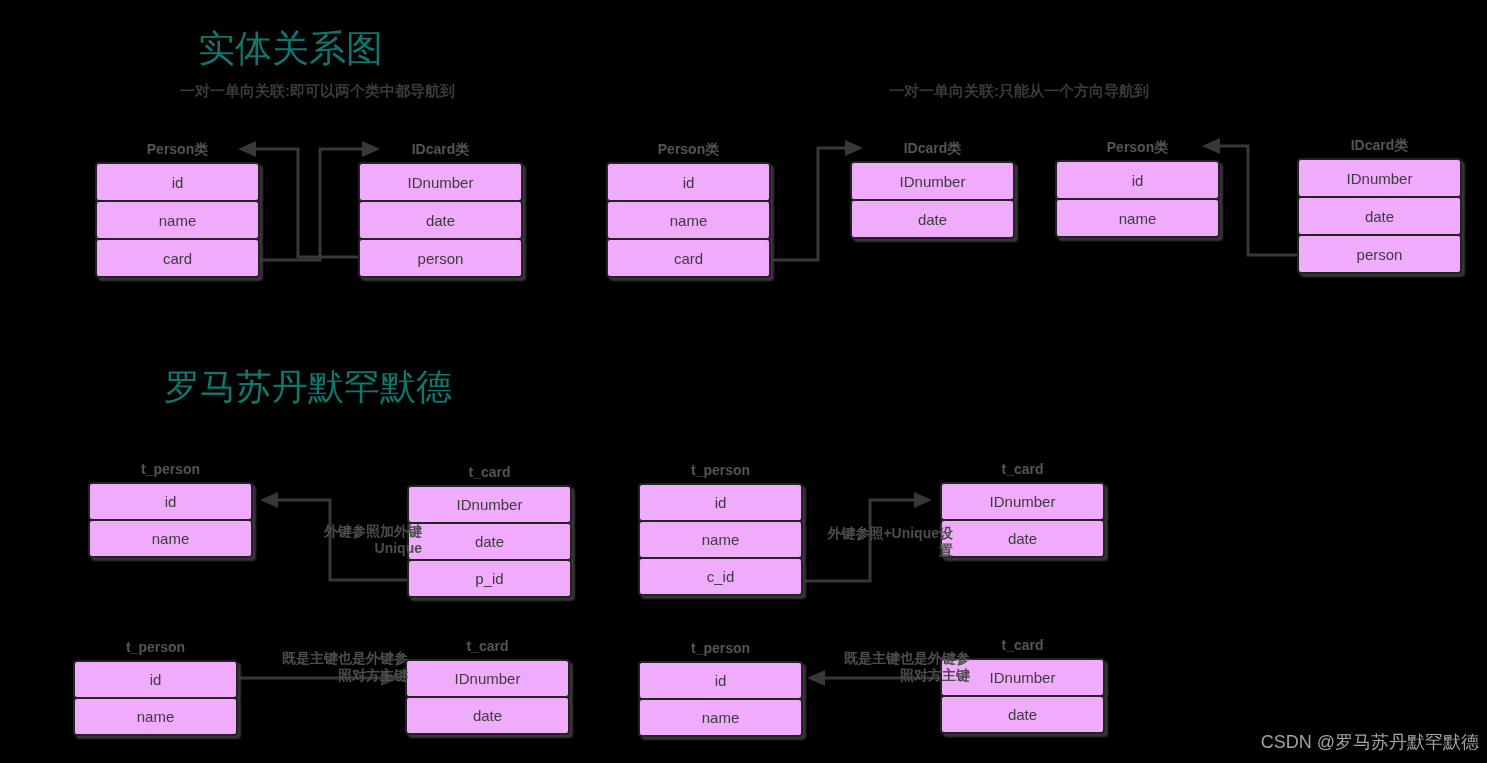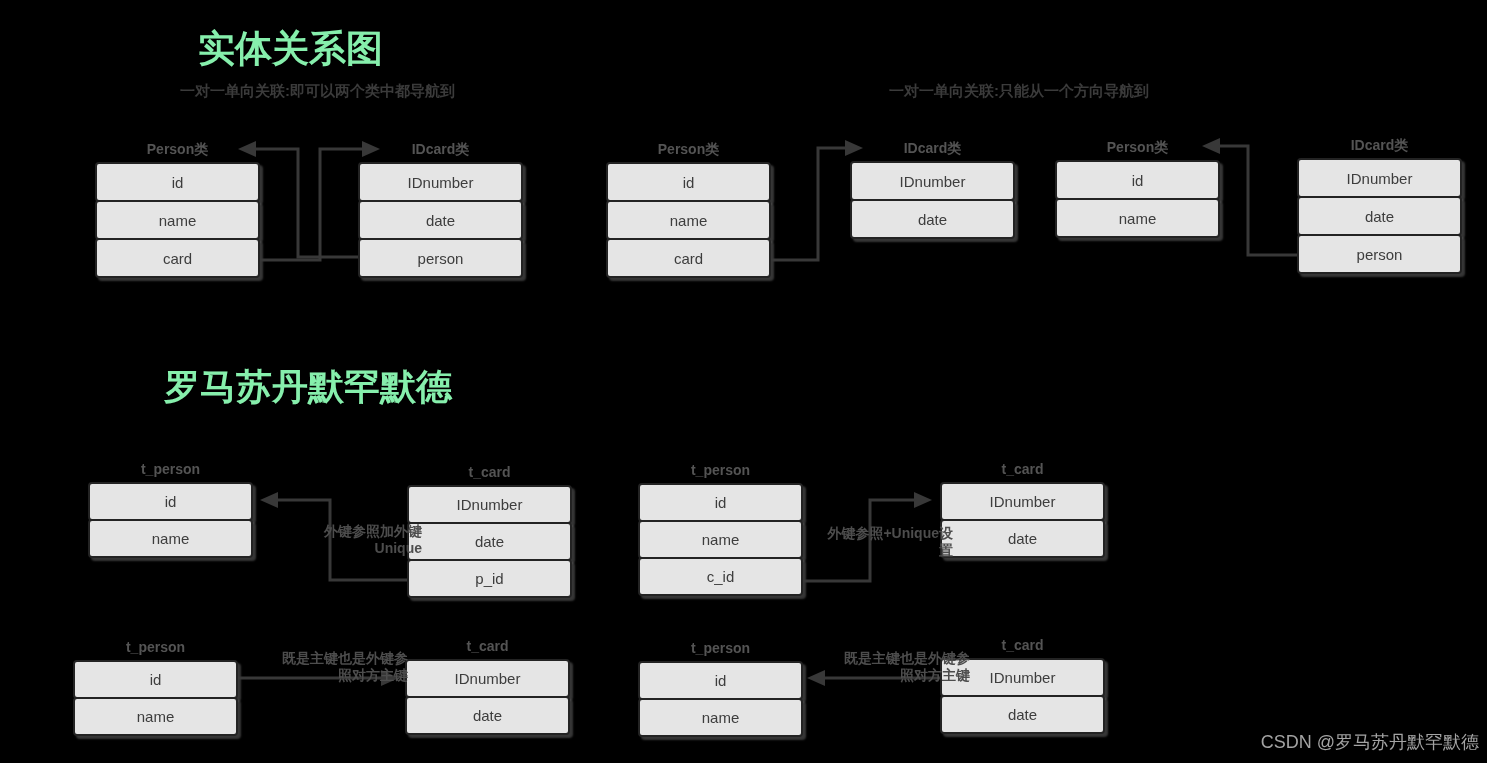--- a/index.html
+++ b/index.html
@@ -1,34 +1,34 @@
 <!DOCTYPE html>
 <html><head>
 <meta charset="utf-8">
 <style>
   html,body { margin:0; padding:0; background:#000; }
   .canvas {
     position:relative; width:1487px; height:763px; background:#000000;
     overflow:hidden; font-family:"Liberation Sans","DejaVu Sans",sans-serif;
   }
-  .sec-title { position:absolute; font-weight:bold; color:#86efac; white-space:nowrap; }
+  .sec-title { position:absolute; font-weight:normal; color:#0f766e; white-space:nowrap; }
   #title1 { left:198px; top:24px; font-size:37px; }
   #title2 { left:164px; top:363px; font-size:36px; }
   .sec-sub { position:absolute; font-size:15px; font-weight:bold; color:#3b3b3b; white-space:nowrap; }
   #sub1a { left:180px; top:82px; }
   #sub1b { left:889px; top:82px; }
   #sub2  { left:142px; top:427px; }
 
   .entity { position:absolute; z-index:1; width:165px;border-radius:27px; }
   .ent-label {
     position:absolute; top:-21px; left:-20px; width:205px; text-align:center;
     font-size:14px; font-weight:bold; color:#545454; white-space:nowrap;
   }
   .row {
-    box-sizing:border-box; height:40px; background:#e5e5e5;
+    box-sizing:border-box; height:40px; background:#f0abfc;
     border:2px solid #232323; border-radius:4px;
     display:flex; align-items:center; justify-content:center;
     font-size:15px; color:#3d3d3d;
     box-shadow:3px 3px 2px rgba(120,120,120,0.45);
   }
   .row + .row { margin-top:-2px; }
   .tbl .row { height:39px; }
 
   #svg-connectors { position:absolute; left:0; top:0; z-index:2; }
   #svg-connectors path { stroke:#383838; stroke-width:3; fill:none; }

